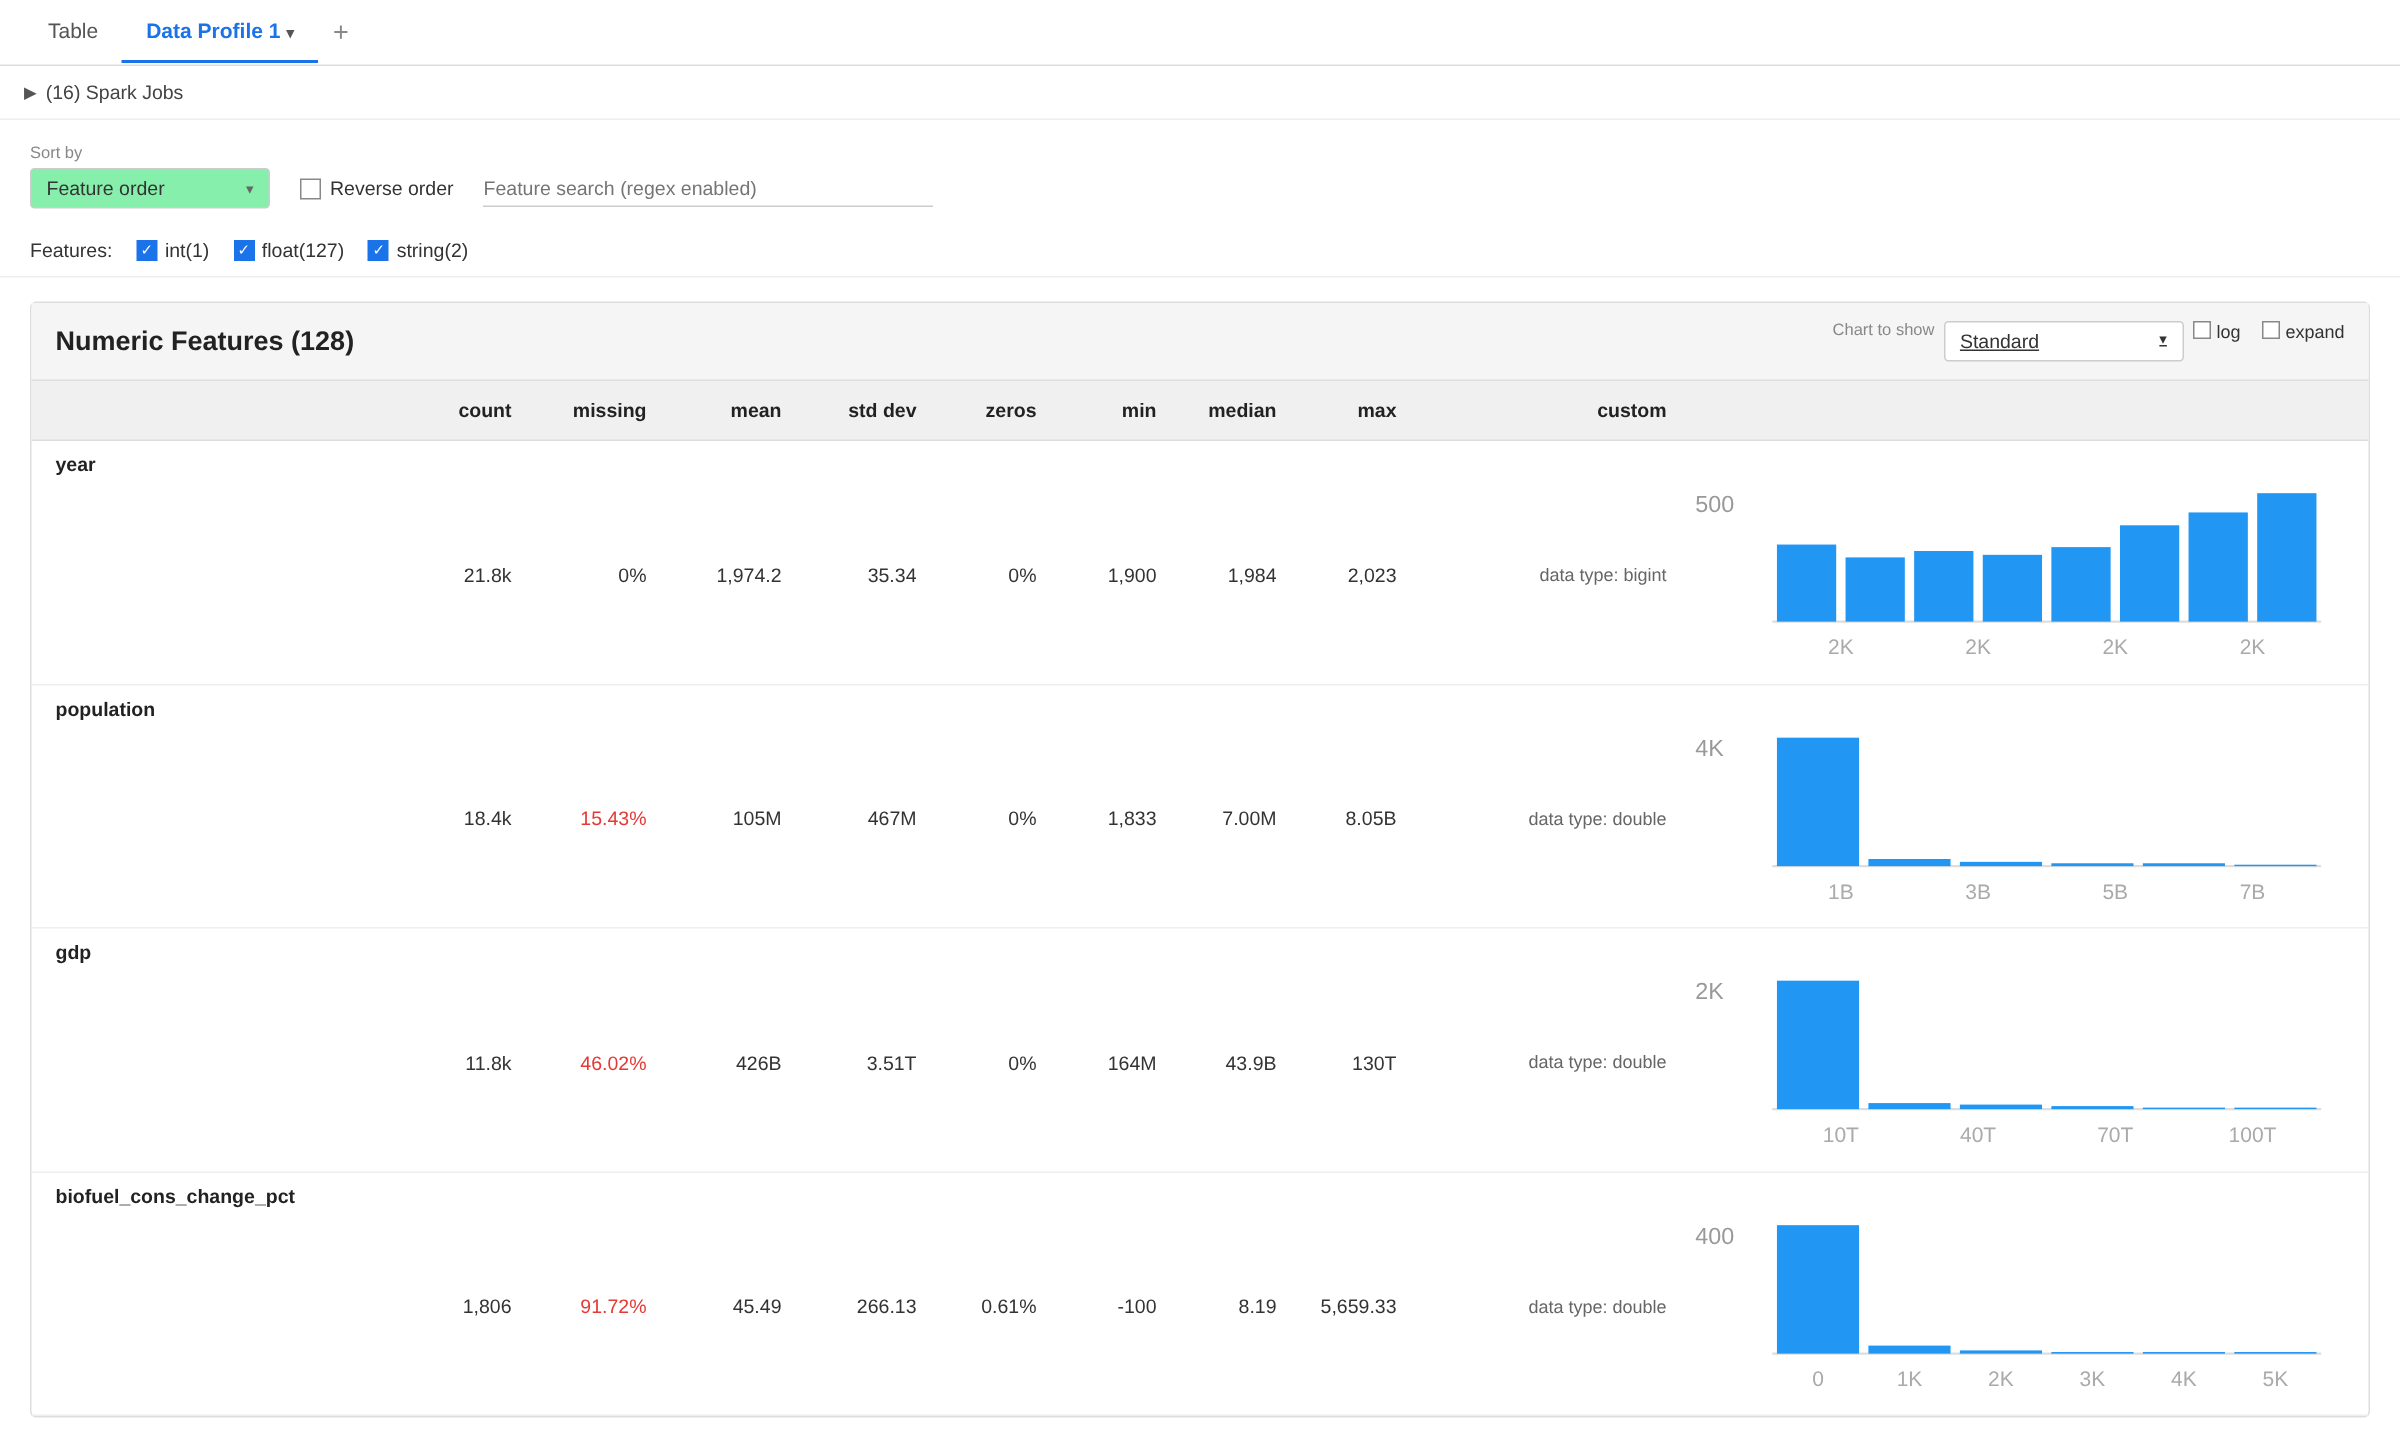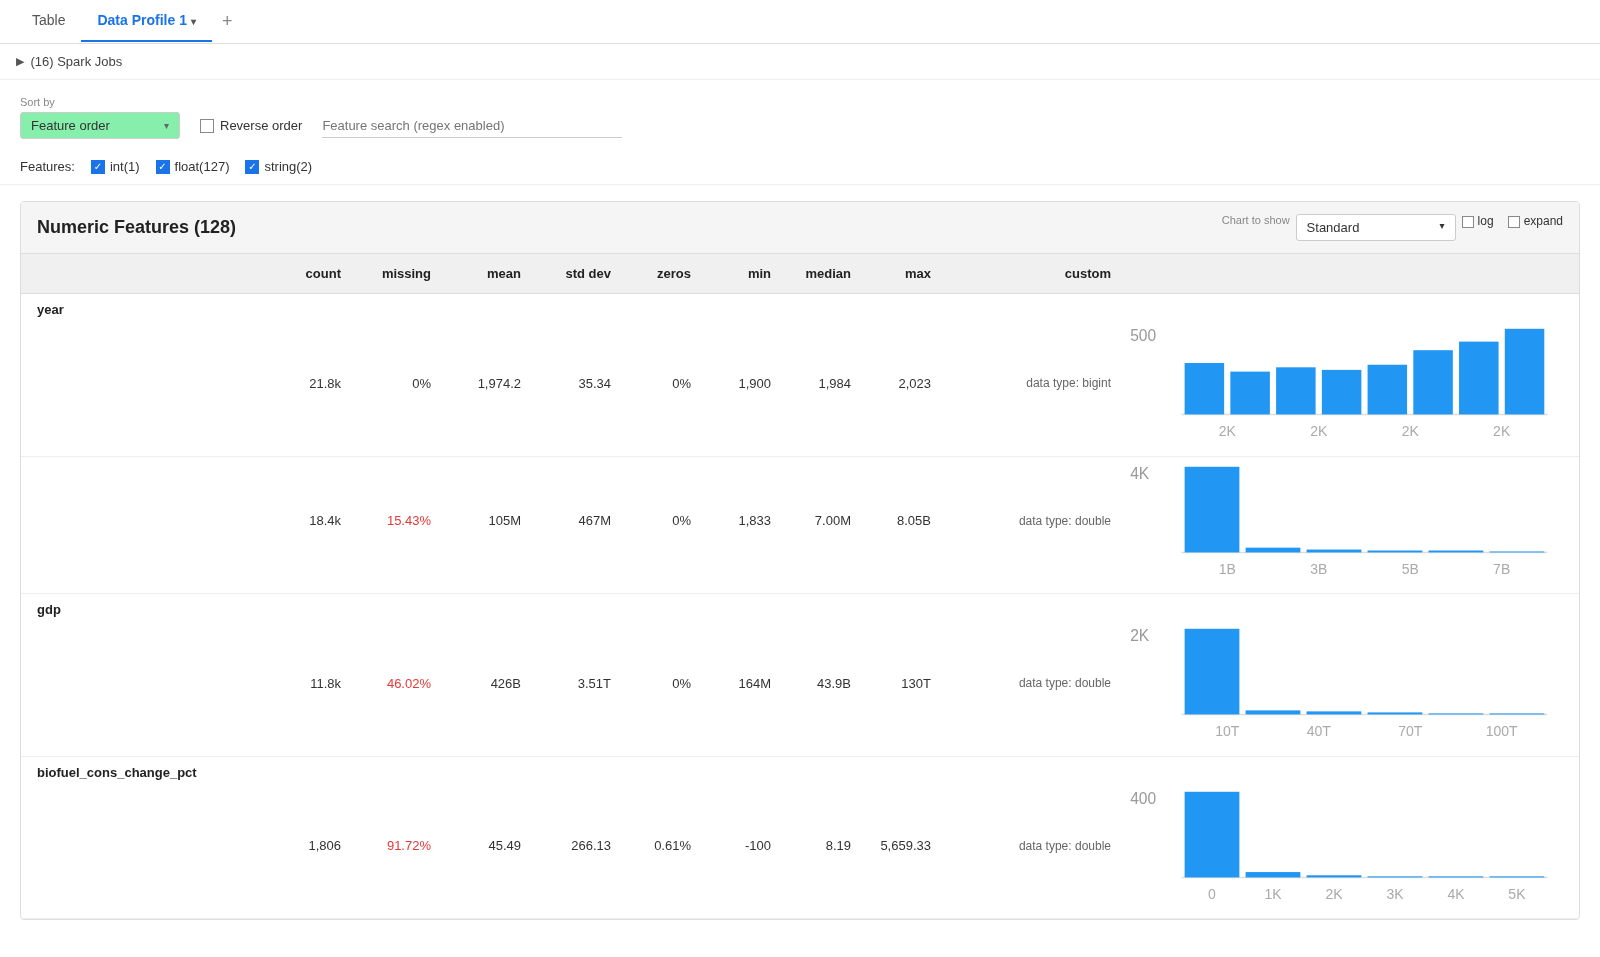--- a/index.html
+++ b/index.html
@@ -181,29 +181,30 @@
       display: flex;
       align-items: flex-start;
       border: 1px solid #ccc;
       border-radius: 3px;
       padding: 5px 10px;
       min-width: 160px;
       font-size: 13px;
       color: #333;
       cursor: pointer;
       background: #fff;
+      text-decoration: underline;
     }
     .chart-checkboxes {
       display: flex;
       align-items: center;
       gap: 14px;
     }
     .chart-checkbox-item {
       display: flex;
-      align-items: flex-end;
+      align-items: flex-start;
       gap: 4px;
       font-size: 12px;
       cursor: pointer;
     }
     .table-header-row {
       display: grid;
       grid-template-columns: 220px 90px 90px 90px 90px 80px 80px 80px 80px 180px 1fr;
       background: #f0f0f0;
       border-bottom: 1px solid #ddd;
       padding: 8px 16px;
@@ -371,20 +372,21 @@
                 <rect x="242.625" y="5" width="25.375" height="55" fill="#2196f3"></rect>
                 <text x="64.375" y="74" text-anchor="middle" fill="#aaa" font-size="9">2K</text>
                 <text x="123.125" y="74" text-anchor="middle" fill="#aaa" font-size="9">2K</text>
                 <text x="181.875" y="74" text-anchor="middle" fill="#aaa" font-size="9">2K</text>
                 <text x="240.625" y="74" text-anchor="middle" fill="#aaa" font-size="9">2K</text>
               </svg>
             </div>
           </div>
         </div>
         <div class="feature-row">
+          <div class="feature-name-row">population</div>
           <div class="feature-data-row">
             <div class="cell first"></div>
             <div class="cell">18.4k</div>
             <div class="cell missing-high">15.43%</div>
             <div class="cell">105M</div>
             <div class="cell">467M</div>
             <div class="cell">0%</div>
             <div class="cell">1,833</div>
             <div class="cell">7.00M</div>
             <div class="cell">8.05B</div>

